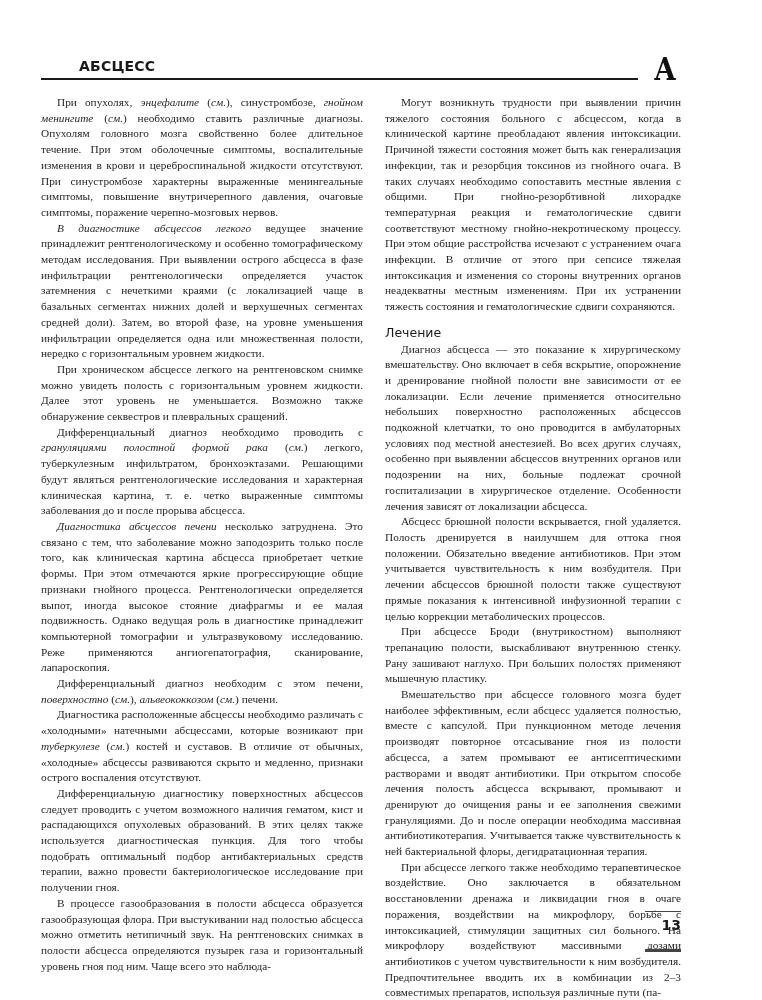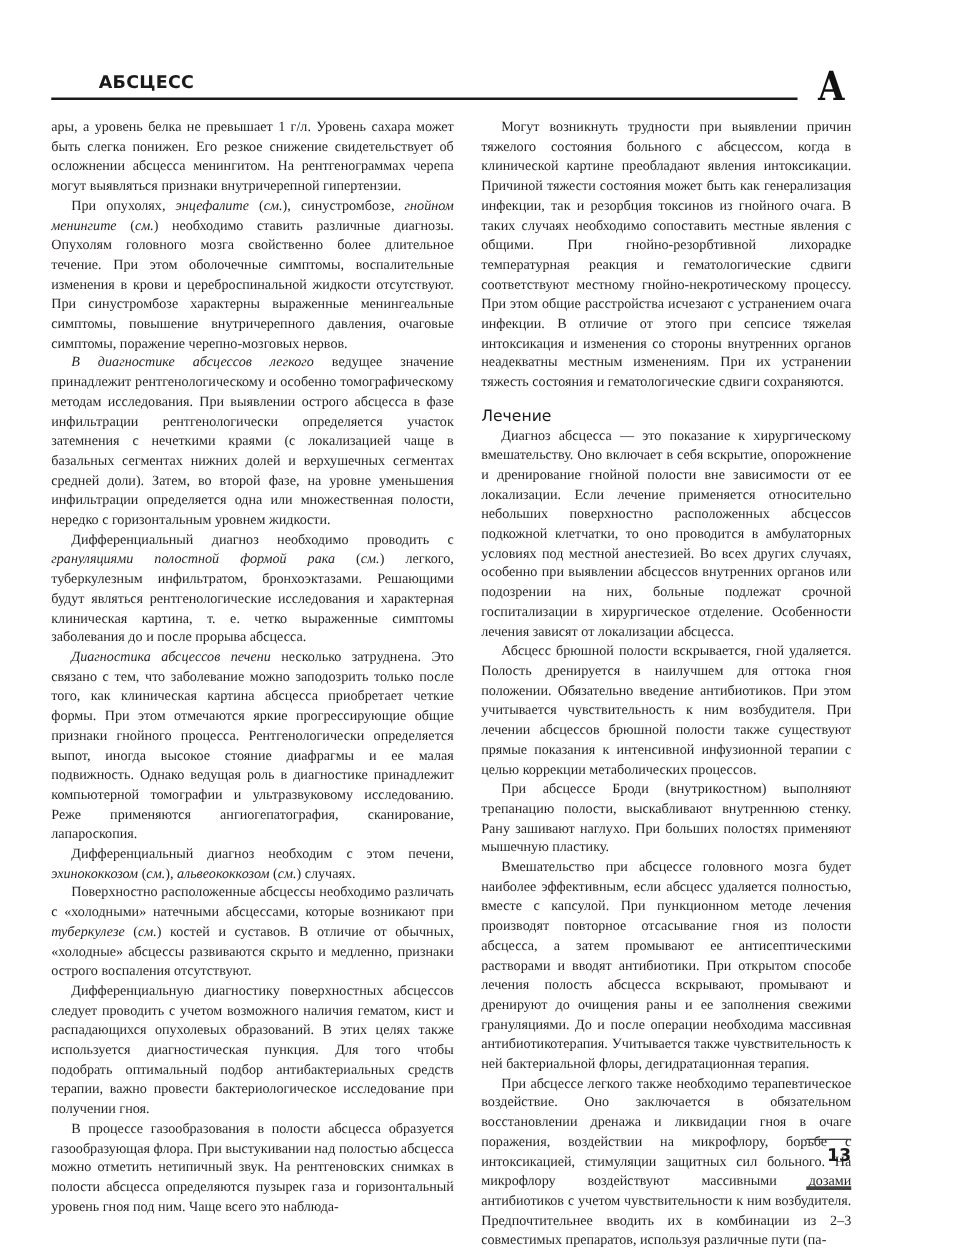--- a/index.html
+++ b/index.html
@@ -26,27 +26,27 @@
   .page-num-bottom { height: 3px; background: #444; }
 </style>
 </head>
 <body>
 
 <div class="running-head">АБСЦЕСС</div>
 <div class="head-rule"></div>
 <div class="section-letter">А</div>
 
 <div class="column col-left" id="col-left">
-    <p class="cont"><span>ары, а уровень белка не превышает 1 г/л. Уровень сахара может быть слегка понижен. Его резкое снижение свидетельствует об осложнении абсцесса менингитом. На рентгенограммах черепа могут выявляться признаки внутричерепной гипертензии.</span></p>
     <p><span>При опухолях, </span><em>энцефалите</em><span> (</span><em>см.</em><span>), синустромбозе, </span><em>гнойном менингите</em><span> (</span><em>см.</em><span>) необходимо ставить различные диагнозы. Опухолям головного мозга свойственно более длительное течение. При этом оболочечные симптомы, воспалительные изменения в крови и цереброспинальной жидкости отсутствуют. При синустромбозе характерны выраженные менингеальные симптомы, повышение внутричерепного давления, очаговые симптомы, поражение черепно-мозговых нервов.</span></p>
     <p><em>В диагностике абсцессов легкого</em><span> ведущее значение принадлежит рентгенологическому и особенно томографическому методам исследования. При выявлении острого абсцесса в фазе инфильтрации рентгенологически определяется участок затемнения с нечеткими краями (с локализацией чаще в базальных сегментах нижних долей и верхушечных сегментах средней доли). Затем, во второй фазе, на уровне уменьшения инфильтрации определяется одна или множественная полости, нередко с горизонтальным уровнем жидкости.</span></p>
+    <p><span>При хроническом абсцессе легкого на рентгеновском снимке можно увидеть полость с горизонтальным уровнем жидкости. Далее этот уровень не уменьшается. Возможно также обнаружение секвестров и плевральных сращений.</span></p>
     <p><span>Дифференциальный диагноз необходимо проводить с </span><em>грануляциями полостной формой рака</em><span> (</span><em>см.</em><span>) легкого, туберкулезным инфильтратом, бронхоэктазами. Решающими будут являться рентгенологические исследования и характерная клиническая картина, т. е. четко выраженные симптомы заболевания до и после прорыва абсцесса.</span></p>
     <p><em>Диагностика абсцессов печени</em><span> несколько затруднена. Это связано с тем, что заболевание можно заподозрить только после того, как клиническая картина абсцесса приобретает четкие формы. При этом отмечаются яркие прогрессирующие общие признаки гнойного процесса. Рентгенологически определяется выпот, иногда высокое стояние диафрагмы и ее малая подвижность. Однако ведущая роль в диагностике принадлежит компьютерной томографии и ультразвуковому исследованию. Реже применяются ангиогепатография, сканирование, лапароскопия.</span></p>
-    <p><span>Дифференциальный диагноз необходим с этом печени, </span><em>эхинококкозом</em><span> (</span><em>см.</em><span>), </span><em>альвеококкозом</em><span> (</span><em>см.</em><span>) случаях.</span></p>
-    <p><span>Поверхностно расположенные абсцессы необходимо различать с «холодными» натечными абсцессами, которые возникают при </span><em>туберкулезе</em><span> (</span><em>см.</em><span>) костей и суставов. В отличие от обычных, «холодные» абсцессы развиваются скрыто и медленно, признаки острого воспаления отсутствуют.</span></p>
+    <p><span>Дифференциальный диагноз необходим с этом печени, </span><em>поверхностно</em><span> (</span><em>см.</em><span>), </span><em>альвеококкозом</em><span> (</span><em>см.</em><span>) печени.</span></p>
+    <p><span>Диагностика расположенные абсцессы необходимо различать с «холодными» натечными абсцессами, которые возникают при </span><em>туберкулезе</em><span> (</span><em>см.</em><span>) костей и суставов. В отличие от обычных, «холодные» абсцессы развиваются скрыто и медленно, признаки острого воспаления отсутствуют.</span></p>
     <p><span>Дифференциальную диагностику поверхностных абсцессов следует проводить с учетом возможного наличия гематом, кист и распадающихся опухолевых образований. В этих целях также используется диагностическая пункция. Для того чтобы подобрать оптимальный подбор антибактериальных средств терапии, важно провести бактериологическое исследование при получении гноя.</span></p>
     <p><span>В процессе газообразования в полости абсцесса образуется газообразующая флора. При выстукивании над полостью абсцесса можно отметить нетипичный звук. На рентгеновских снимках в полости абсцесса определяются пузырек газа и горизонтальный уровень гноя под ним. Чаще всего это наблюда-</span></p>
   </div>
 
 <div class="column col-right">
   <div id="col-right-before">
       <p><span>Могут возникнуть трудности при выявлении причин тяжелого состояния больного с абсцессом, когда в клинической картине преобладают явления интоксикации. Причиной тяжести состояния может быть как генерализация инфекции, так и резорбция токсинов из гнойного очага. В таких случаях необходимо сопоставить местные явления с общими. При гнойно-резорбтивной лихорадке температурная реакция и гематологические сдвиги соответствуют местному гнойно-некротическому процессу. При этом общие расстройства исчезают с устранением очага инфекции. В отличие от этого при сепсисе тяжелая интоксикация и изменения со стороны внутренних органов неадекватны местным изменениям. При их устранении тяжесть состояния и гематологические сдвиги сохраняются.</span></p>
     </div>
   <div class="subheading">Лечение</div>
   <div id="col-right-after">

